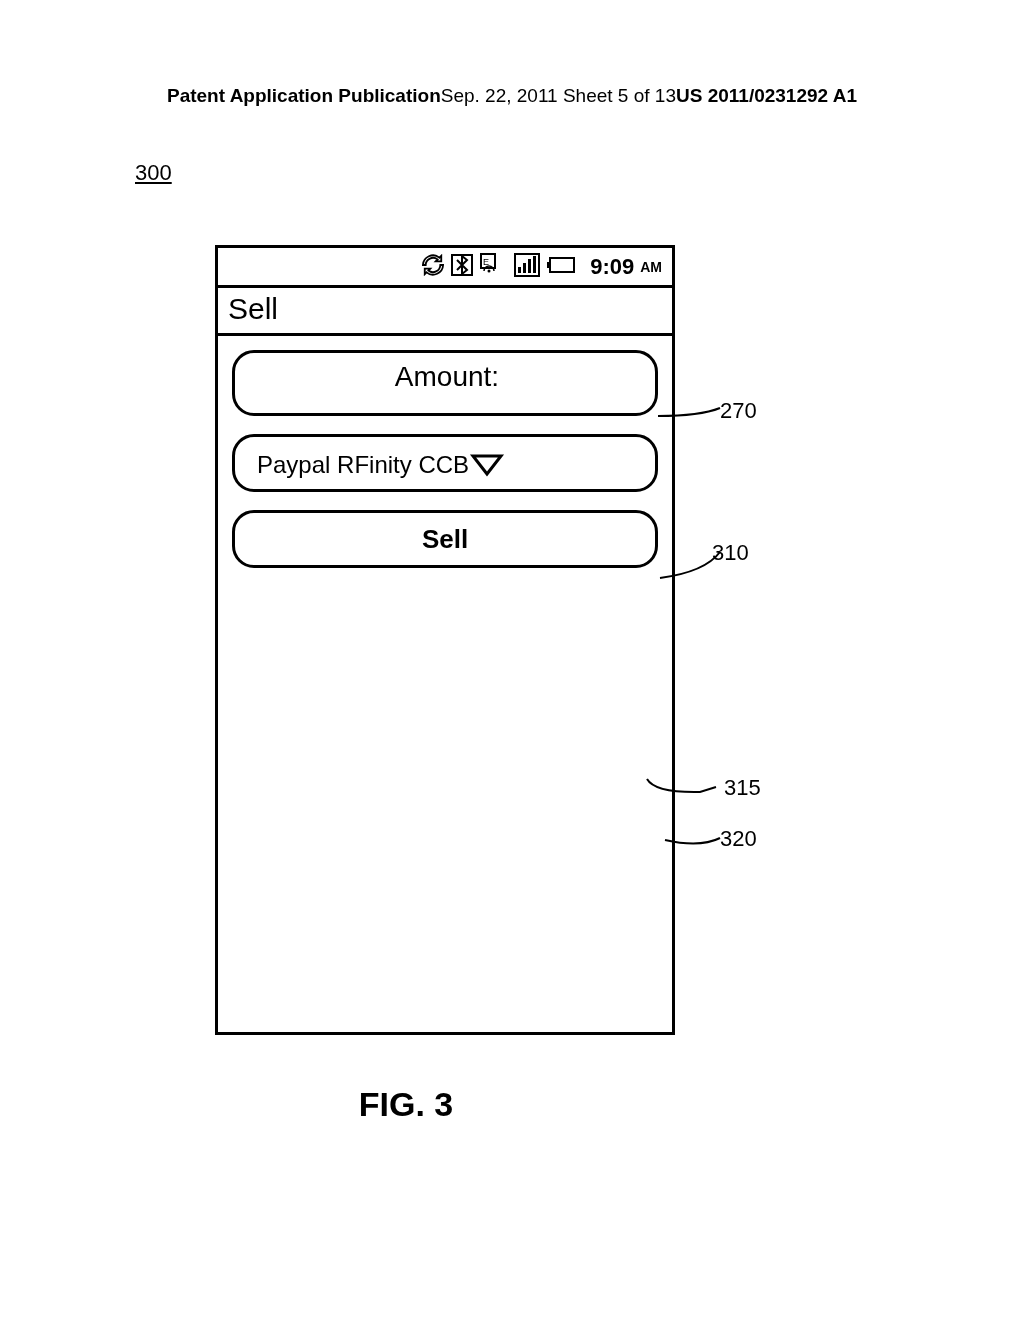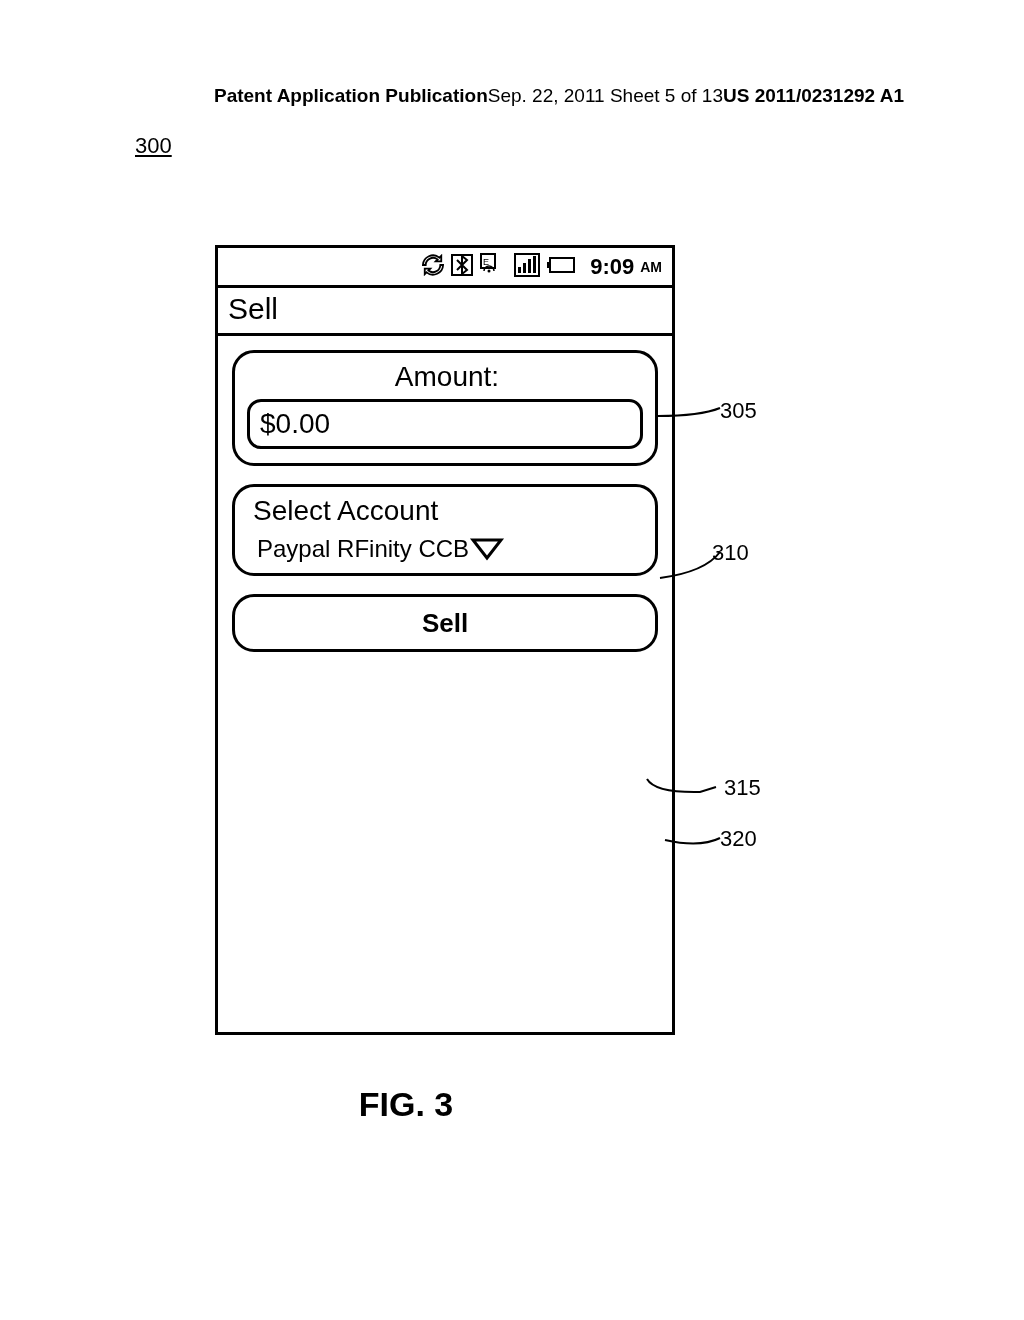--- a/index.html
+++ b/index.html
@@ -5,31 +5,31 @@
   * { box-sizing: border-box; margin: 0; padding: 0; }
   body {
     width: 1024px;
     height: 1320px;
     background: white;
     font-family: Arial, Helvetica, sans-serif;
     position: relative;
   }
   .page-header {
     display: flex;
-    justify-content: flex-end;
+    justify-content: center;
     padding: 85px 120px 0 120px;
     font-size: 19px;
   }
   .page-header .left { font-weight: bold; }
   .page-header .center { }
   .page-header .right { font-weight: bold; }
 
   .figure-number {
     position: absolute;
-    top: 133px;
+    top: 160px;
     left: 135px;
     font-size: 22px;
     text-decoration: underline;
   }
 
   .phone {
     position: absolute;
     top: 245px;
     left: 215px;
     width: 460px;
@@ -205,46 +205,42 @@
     <span class="time">9:09</span>
     <span class="ampm">AM</span>
   </div>
 
   <div class="title-bar">Sell</div>
 
   <div class="content">
 
     <div class="card">
       <div class="label">Amount:</div>
-      <div class="field">
-        <span>$0.00</span>
-      </div>
     </div>
 
 
     <div class="select-card">
-      <div class="label">Select Account</div>
       <div class="select-row">
         <span class="value">Paypal RFinity CCB</span>
         <span class="triangle-wrap">
           <svg width="36" height="26" viewBox="0 0 36 26">
               <polygon points="4,4 32,4 18,22" fill="white" stroke="black" stroke-width="3"></polygon>
             </svg>
         </span>
       </div>
     </div>
 
     <div class="sell-button">
       <span>Sell</span>
     </div>
 
   </div>
 </div>
 
-<div class="callout callout-305">305</div>
+<div class="callout callout-305">270</div>
 <div class="callout callout-310">310</div>
 <div class="callout callout-315">315</div>
 <div class="callout callout-320">320</div>
 
 <svg class="lead-line" style="top:0;left:0" width="1024" height="1320">
   <path d="M 658 416 Q 700 416 720 408"></path>
   <path d="M 660 578 Q 705 572 720 552"></path>
   <path d="M 647 779 Q 655 793 700 792 L 716 787"></path>
   <path d="M 665 840 Q 700 848 720 838"></path>
 </svg>

